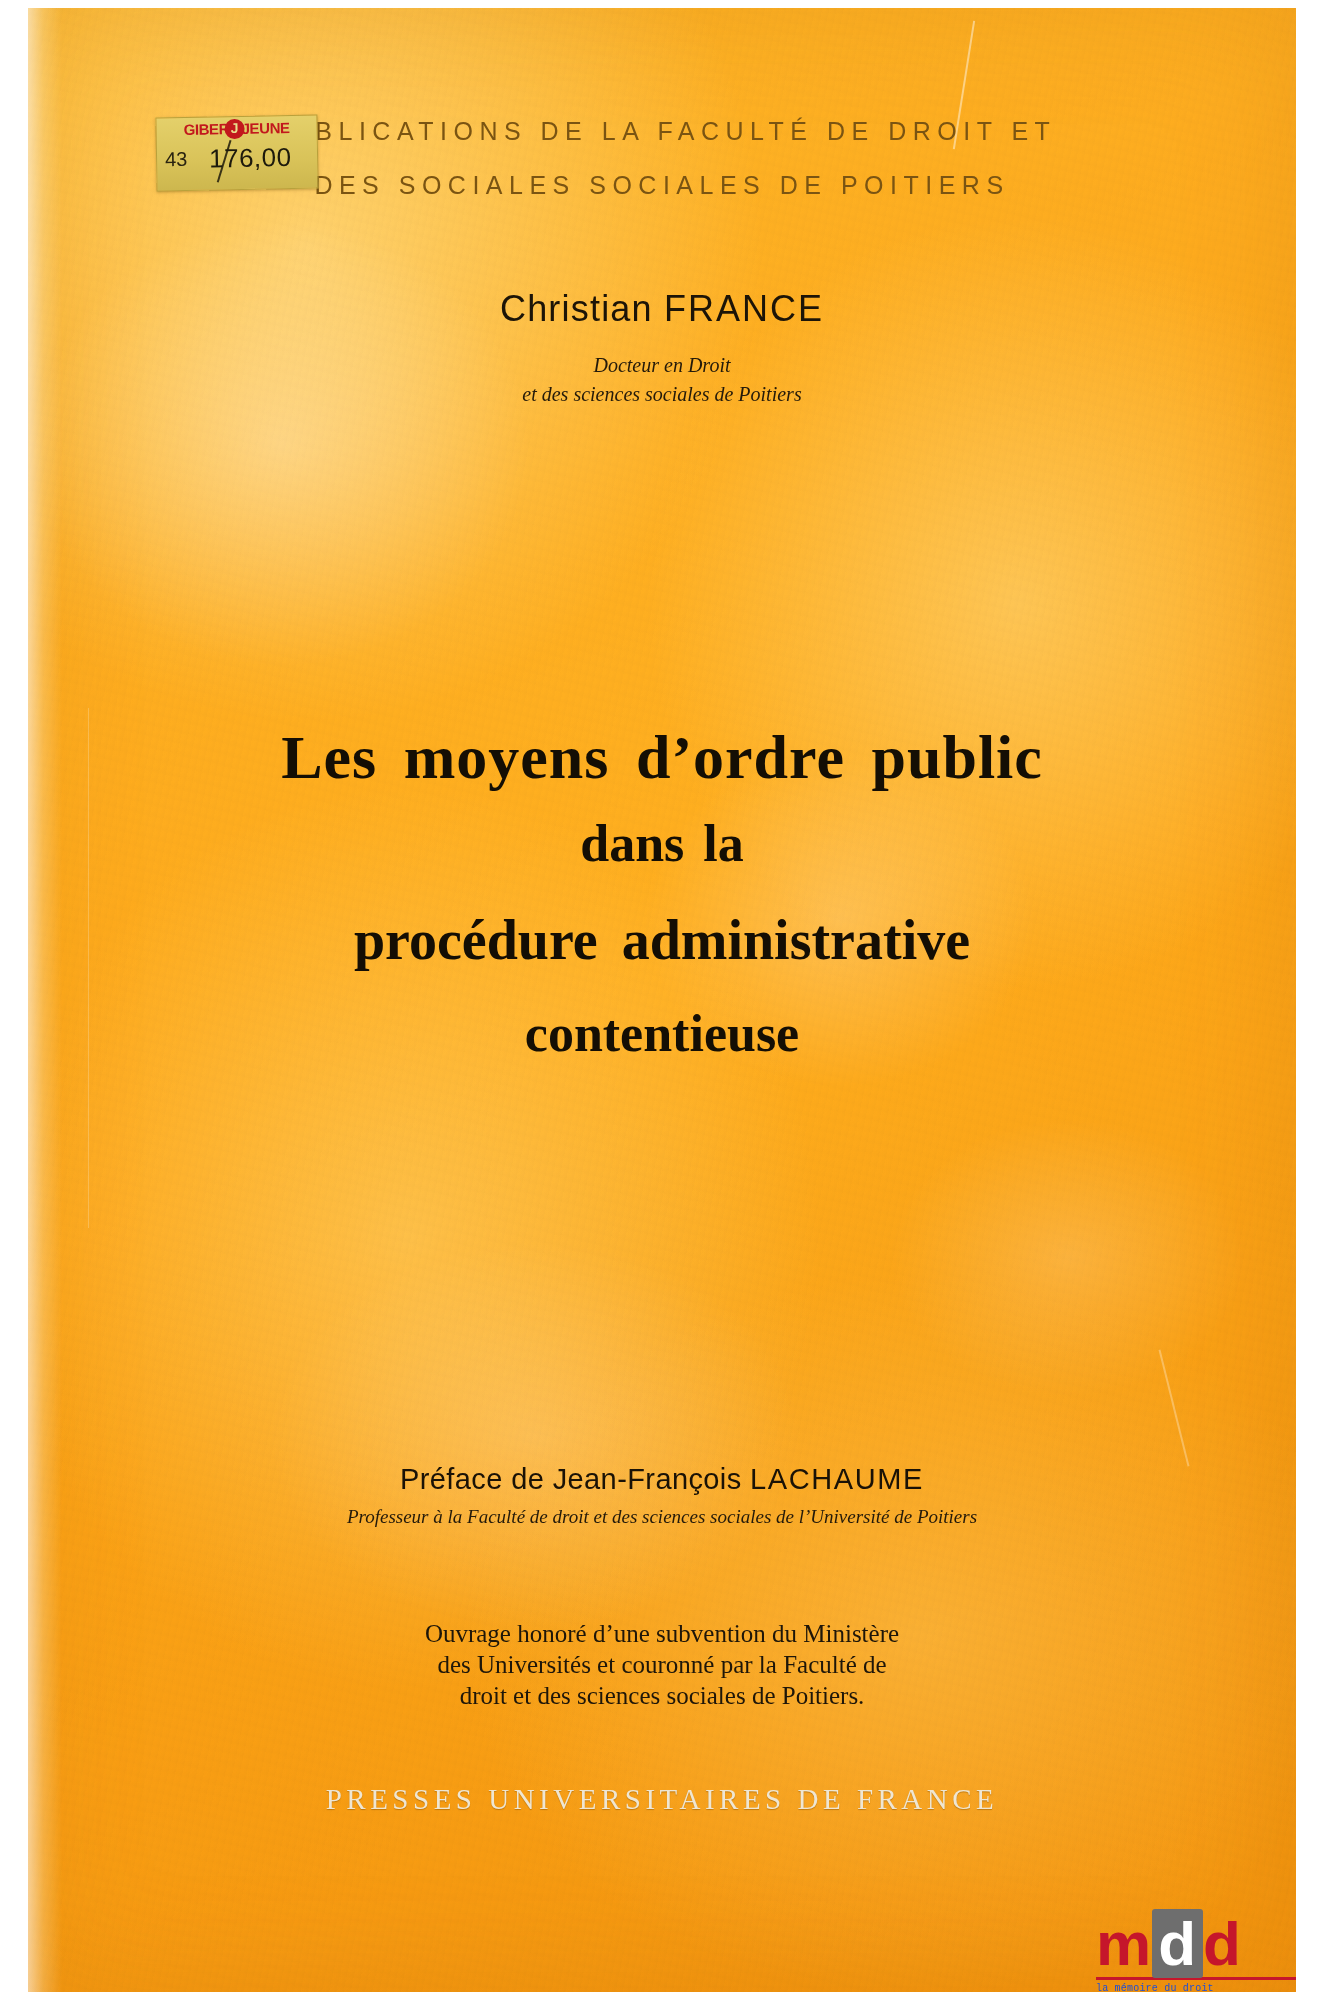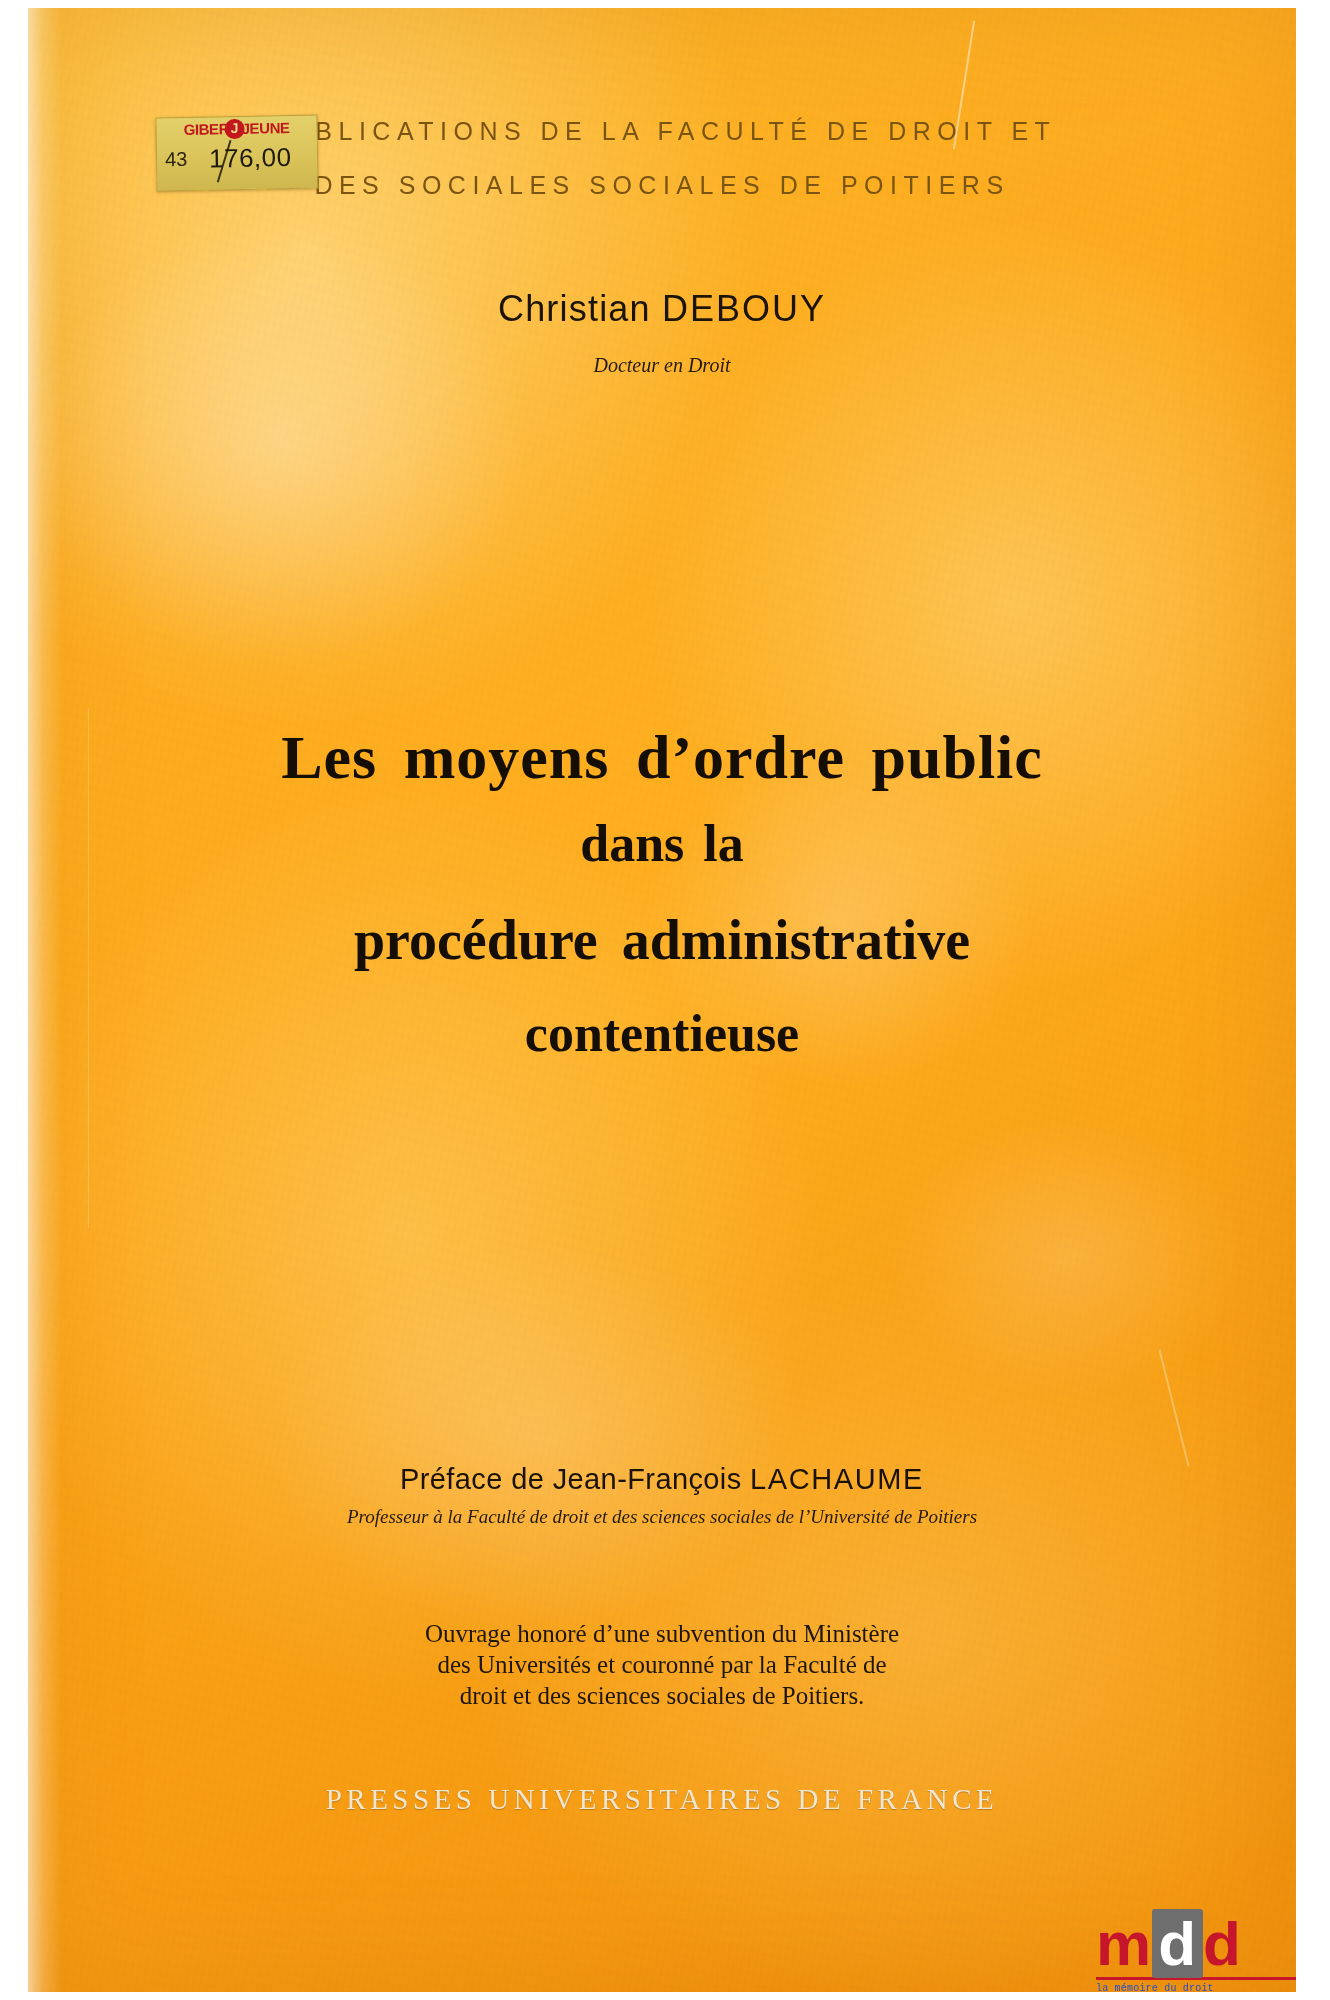--- a/index.html
+++ b/index.html
@@ -336,23 +336,24 @@
       <div id="sticker-dot"></div>
       <div id="sticker-dot-letter">J</div>
       <div id="sticker-code">43</div>
       <div id="sticker-slash"></div>
       <div id="sticker-price">176,00</div>
     </div>
 
     <div id="author-block">
       <div id="author-name">
         <span>Christian</span>
-        <span class="surname">DEBOUY</span>
+        <span class="surname">FRANCE</span>
       </div>
       <div class="author-sub" id="author-sub-1">Docteur en Droit</div>
+      <div class="author-sub">et des sciences sociales de Poitiers</div>
     </div>
 
     <div id="preface-block">
       <div id="preface-line">
         <span>Préface de Jean-François </span><span class="pref-surname">LACHAUME</span>
       </div>
       <div id="preface-sub">Professeur à la Faculté de droit et des sciences sociales de l’Université de Poitiers</div>
     </div>
 
     <div id="title-block">

